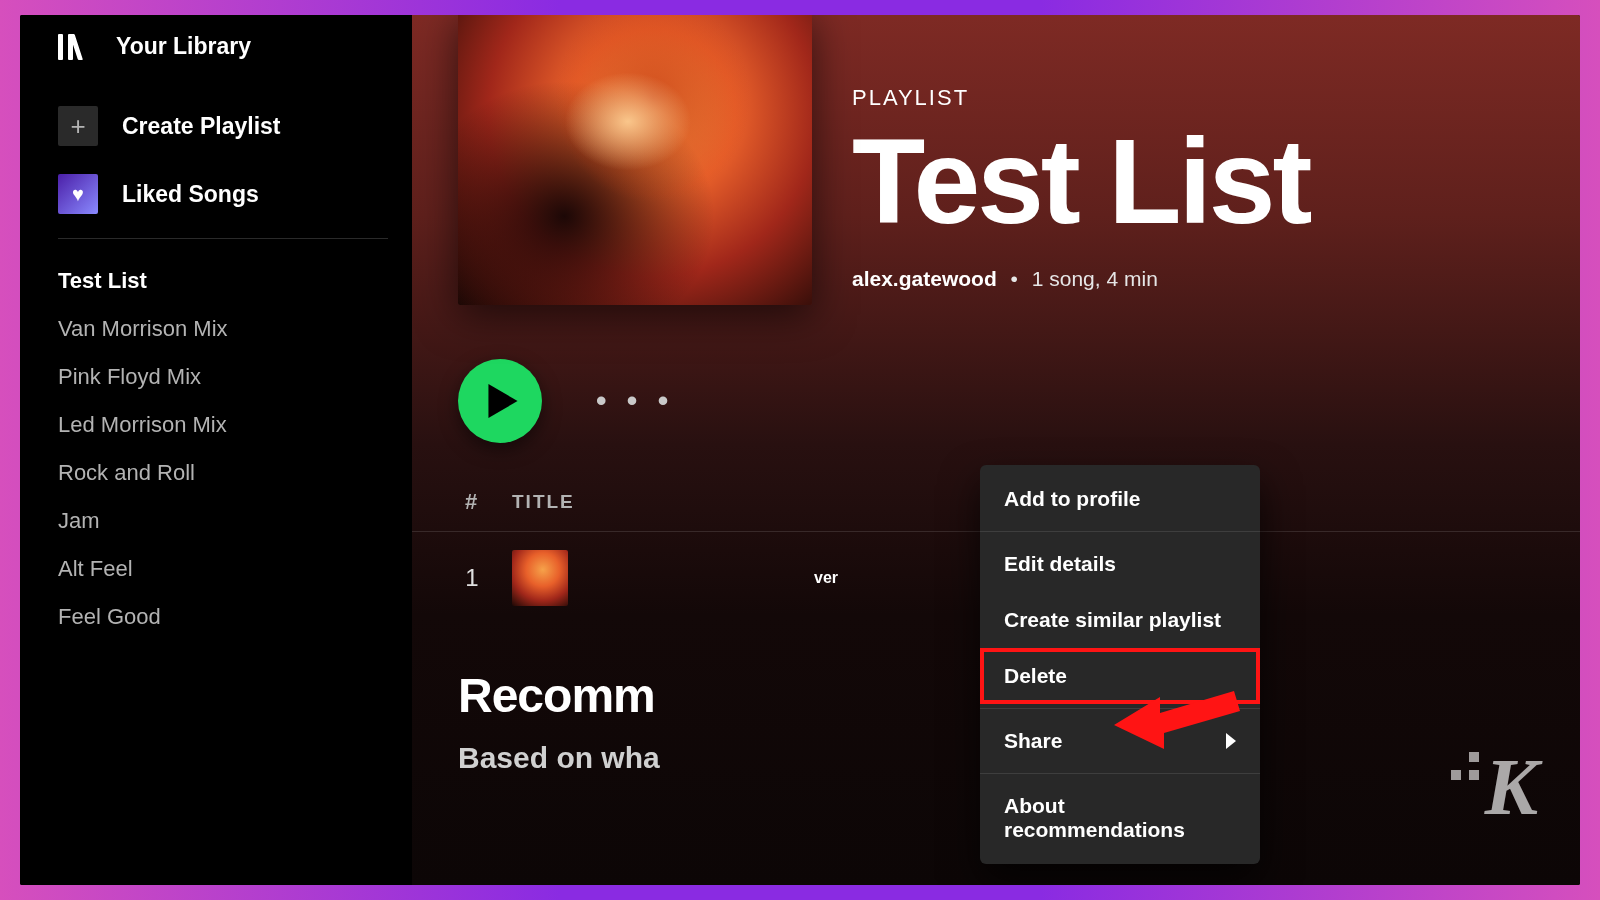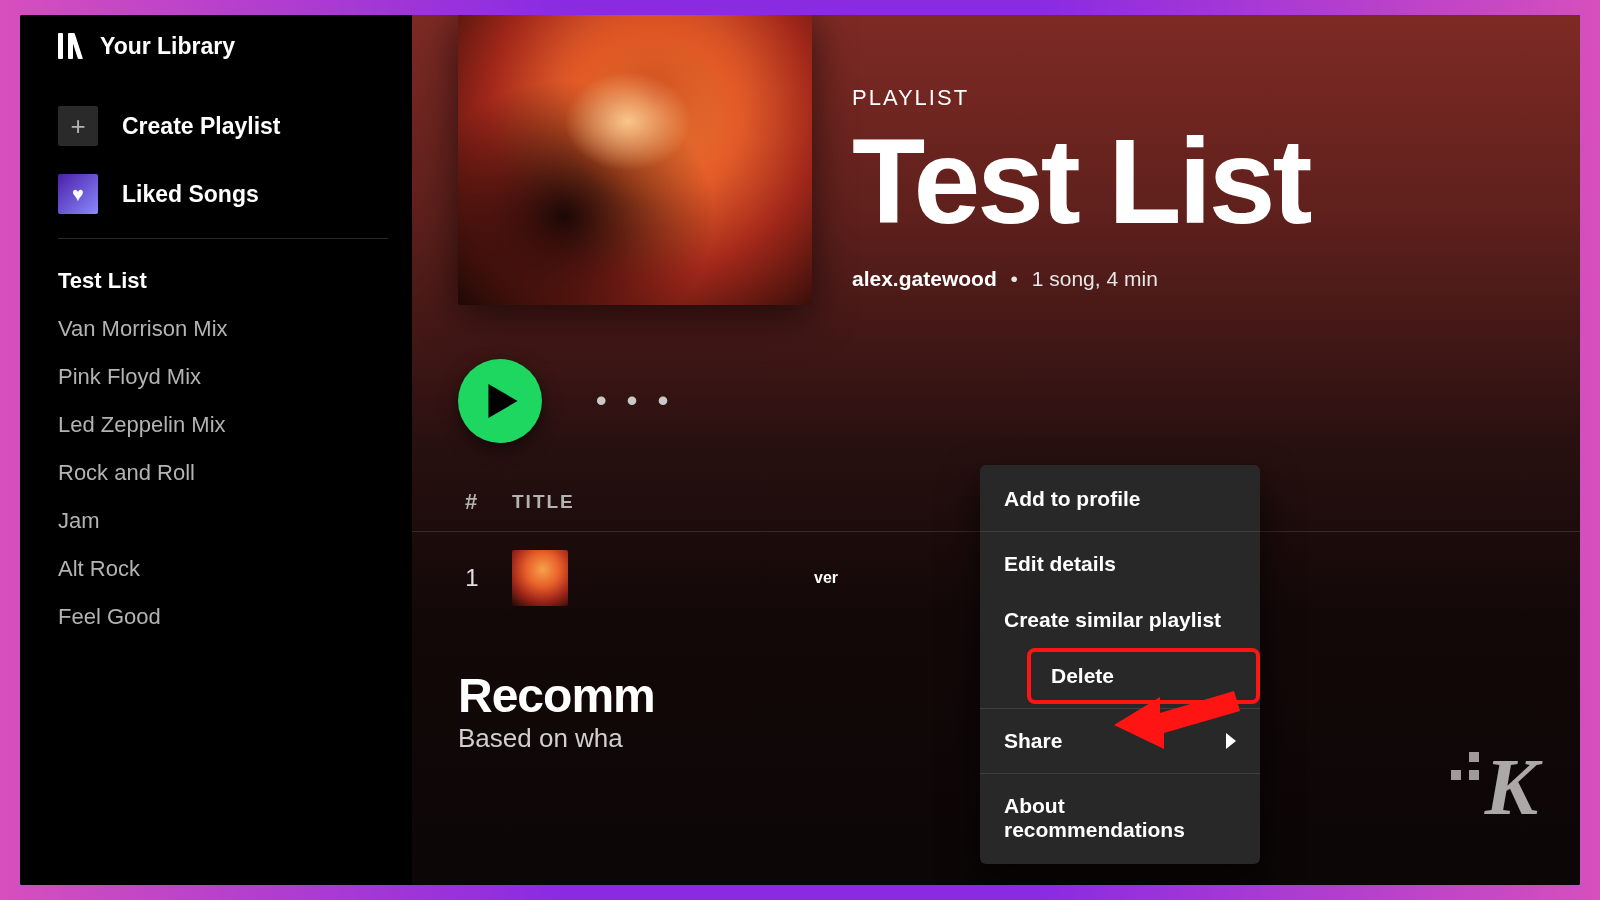--- a/index.html
+++ b/index.html
@@ -22,22 +22,22 @@
   
   .sidebar {
     width: 392px;
     background: #000;
     padding: 10px 24px 0 38px;
     color: #fff;
     flex-shrink: 0;
   }
   .sb-lib {
     display: flex;
-    align-items: flex-start;
-    gap: 12px;
+    align-items: center;
+    gap: 28px;
     padding: 8px 0 32px 0;
     color: #fff;
     font-weight: 700;
     font-size: 23px;
   }
   .lib-icon {
     width: 30px; height: 26px;
     display: flex; gap: 5px; align-items: flex-end;
   }
   .lib-icon span {
@@ -146,43 +146,42 @@
   .tr-thumb {
     width: 56px; height: 56px;
     background: radial-gradient(circle at 55% 35%, #f6a24a 0%, #e8602a 35%, #a1271a 65%, #1c0805 100%);
     border-radius: 2px;
   }
   .tr-title { font-size: 16px; font-weight: 600; color:#fff; }
 
   
   .recs { padding: 44px 46px 0 46px; }
   .recs h2 { font-size: 48px; font-weight: 800; letter-spacing: -1px; }
-  .recs p { font-size: 26px; color: #d0d0d0; font-weight: 400;}
+  .recs p { font-size: 30px; color: #d0d0d0; margin-top: 18px; font-weight: 700;}
 
   
   .ctx {
     position: absolute;
     left: 568px; top: 450px;
     width: 280px;
     background: #282828;
     border-radius: 6px;
     box-shadow: 0 18px 38px rgba(0,0,0,.7);
     padding: 6px 0;
     color: #fff; font-size: 21px; font-weight: 600;
     z-index: 50;
   }
   .ctx-item {
     padding: 16px 24px; cursor: pointer; display:flex; align-items:center; justify-content:space-between;
   }
   .ctx-sep { border: none; border-top: 1px solid #3e3e3e; margin: 4px 0; }
   .ctx-item.highlight {
     outline: 4px solid #ff1414;
     outline-offset: -4px;
-    border-radius: 8px;
-    margin-left: 47px;
+    border-radius: 0;
   }
   .sub-arrow {
     width: 0; height: 0;
     border-top: 8px solid transparent;
     border-bottom: 8px solid transparent;
     border-left: 10px solid #fff;
   }
 
   
   .anno-arrow {
@@ -234,24 +233,24 @@
       <span class="sq-icon liked">♥</span>
       <span>Liked Songs</span>
     </div>
 
     <hr class="divider">
 
     <div id="playlist-list">
         <div class="pl-item active">Test List</div>
         <div class="pl-item">Van Morrison Mix</div>
         <div class="pl-item">Pink Floyd Mix</div>
-        <div class="pl-item">Led Zeppelin Mix</div>
+        <div class="pl-item">Led Morrison Mix</div>
         <div class="pl-item">Rock and Roll</div>
         <div class="pl-item">Jam</div>
-        <div class="pl-item">Alt Rock</div>
+        <div class="pl-item">Alt Feel</div>
         <div class="pl-item">Feel Good</div>
       </div>
   </aside>
 
   <main class="main">
 
     <div class="header-row">
       <div class="cover"></div>
       <div class="hdr-text">
         <div class="label">PLAYLIST</div>

